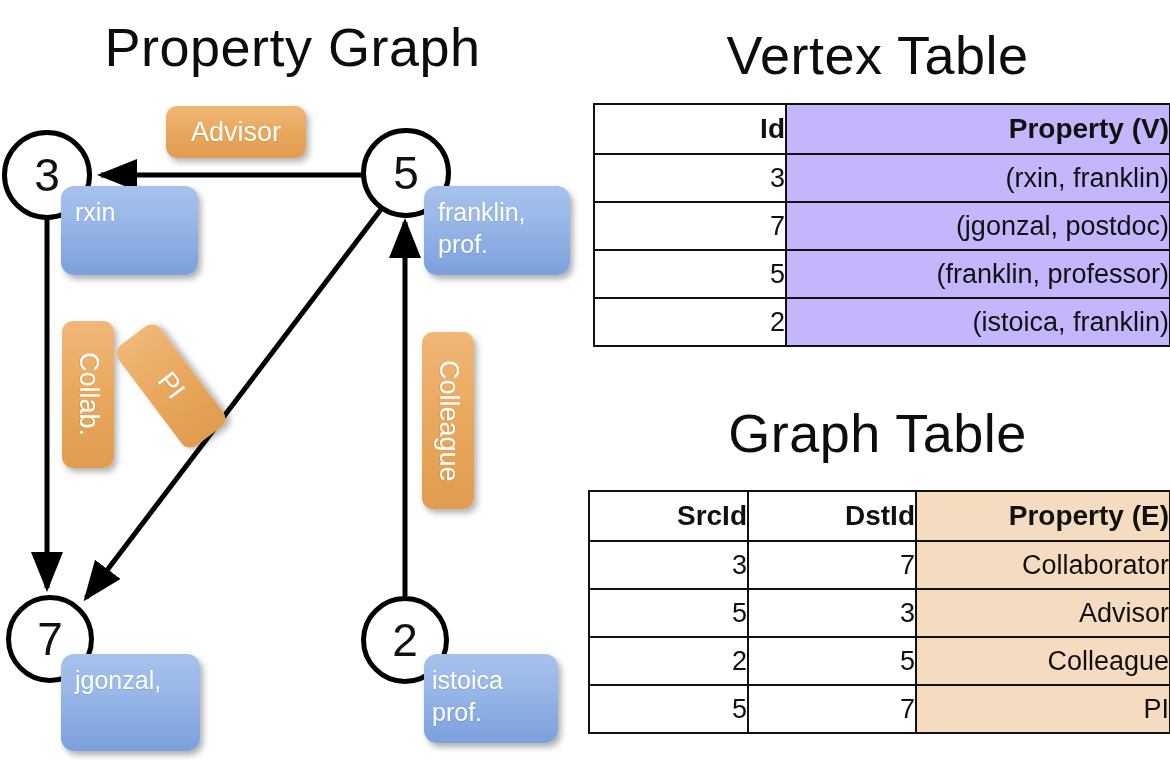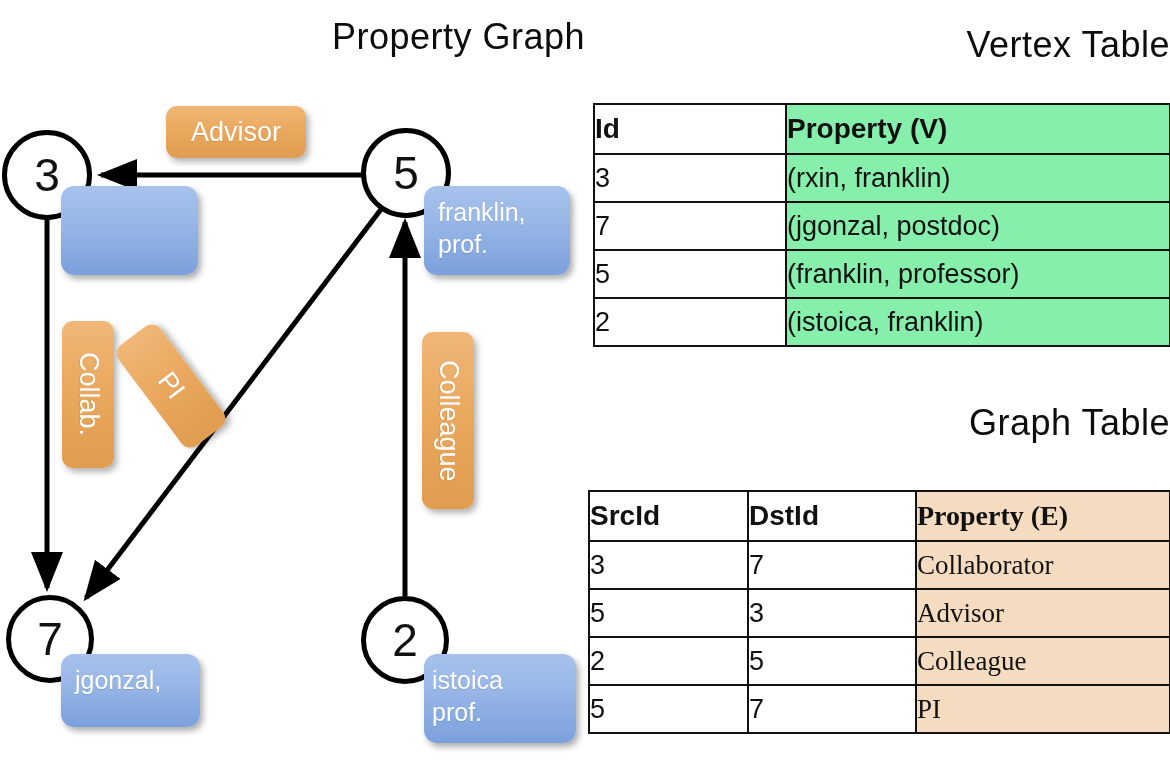--- a/index.html
+++ b/index.html
@@ -14,25 +14,25 @@
     overflow: hidden;
     font-family: "Liberation Sans", sans-serif;
     color: #000;
   }
 
   
   .title {
     position: absolute;
     font-family: "Liberation Sans", sans-serif;
     font-weight: 300;
-    font-size: 36px;
+    font-size: 54px;
     letter-spacing: 0.5px;
     color: #0d0d0d;
     white-space: nowrap;
-    text-align: right;
+    text-align: center;
   }
   #title-property-graph { left: 0;   top: 16px;  width: 585px; }
   #title-vertex-table   { left: 585px; top: 24px; width: 585px; }
   #title-edge-table     { left: 585px; top: 402px; width: 585px; }
 
   
   #graph-panel {
     position: absolute;
     left: 0; top: 0;
     width: 585px; height: 760px;
@@ -100,36 +100,36 @@
 
   
   .tbl {
     position: absolute;
     border-collapse: collapse;
     table-layout: fixed;
     font-family: "Liberation Sans", sans-serif;
   }
   .tbl td, .tbl th {
     border: 2px solid #111;
-    text-align: left;
+    text-align: right;
     font-weight: 300;
     font-size: 27px;
     color: #111;
     padding: 0;
     height: 46px;
     margin-top: 20px;
   }
   .tbl th {
     font-weight: 700;
     font-size: 28px;
     height: 48px;
   }
   .cell-plain { background: #ffffff; }
-  .cell-blue  { background: #86efac; }
-  .cell-peach { background: #f5dcc1; font-family: Liberation Serif, serif; }
+  .cell-blue  { background: #c4b5fd; }
+  .cell-peach { background: #f5dcc1; }
 
   #vertex-table { left: 593px; top: 103px; width: 576px; }
   #edge-table   { left: 588px; top: 490px; width: 581px; }
 </style>
 </head>
 <body>
 
 <div class="title" id="title-property-graph">Property Graph</div>
 
 <div class="title" id="title-vertex-table">Vertex Table</div>
@@ -161,32 +161,33 @@
     <span>5</span>
   </div>
   <div class="node-circle" style="left:6px; top:595px; width:88px; height:88px;">
     <span>7</span>
   </div>
   <div class="node-circle" style="left:361px; top:596px; width:88px; height:88px;">
     <span>2</span>
   </div>
 
   <div class="prop-box" style="left:61px; top:186px; width:137px; height:89px;">
+    <div>rxin</div>
   </div>
 
   <div class="prop-box" style="left:424px; top:186px; width:146px; height:89px;">
     <div>franklin,</div>
     <div>prof.</div>
   </div>
 
-  <div class="prop-box" style="left:61px; top:654px; width:139px; height:73px;">
+  <div class="prop-box" style="left:61px; top:654px; width:139px; height:97px;">
     <div>jgonzal,</div>
   </div>
 
-  <div class="prop-box" style="left:424px; top:654px; width:152px; height:89px;padding-left:8px;">
+  <div class="prop-box" style="left:424px; top:654px; width:134px; height:89px;padding-left:8px;">
     <div>istoica</div>
     <div>prof.</div>
   </div>
 
   <div class="edge-label" style="left:166px; top:106px; width:140px; height:52px;">
     <span>Advisor</span>
   </div>
 
   <div class="edge-label vertical" style="left:62px; top:321px; width:52px; height:147px;">
     <span>Collab.</span>

